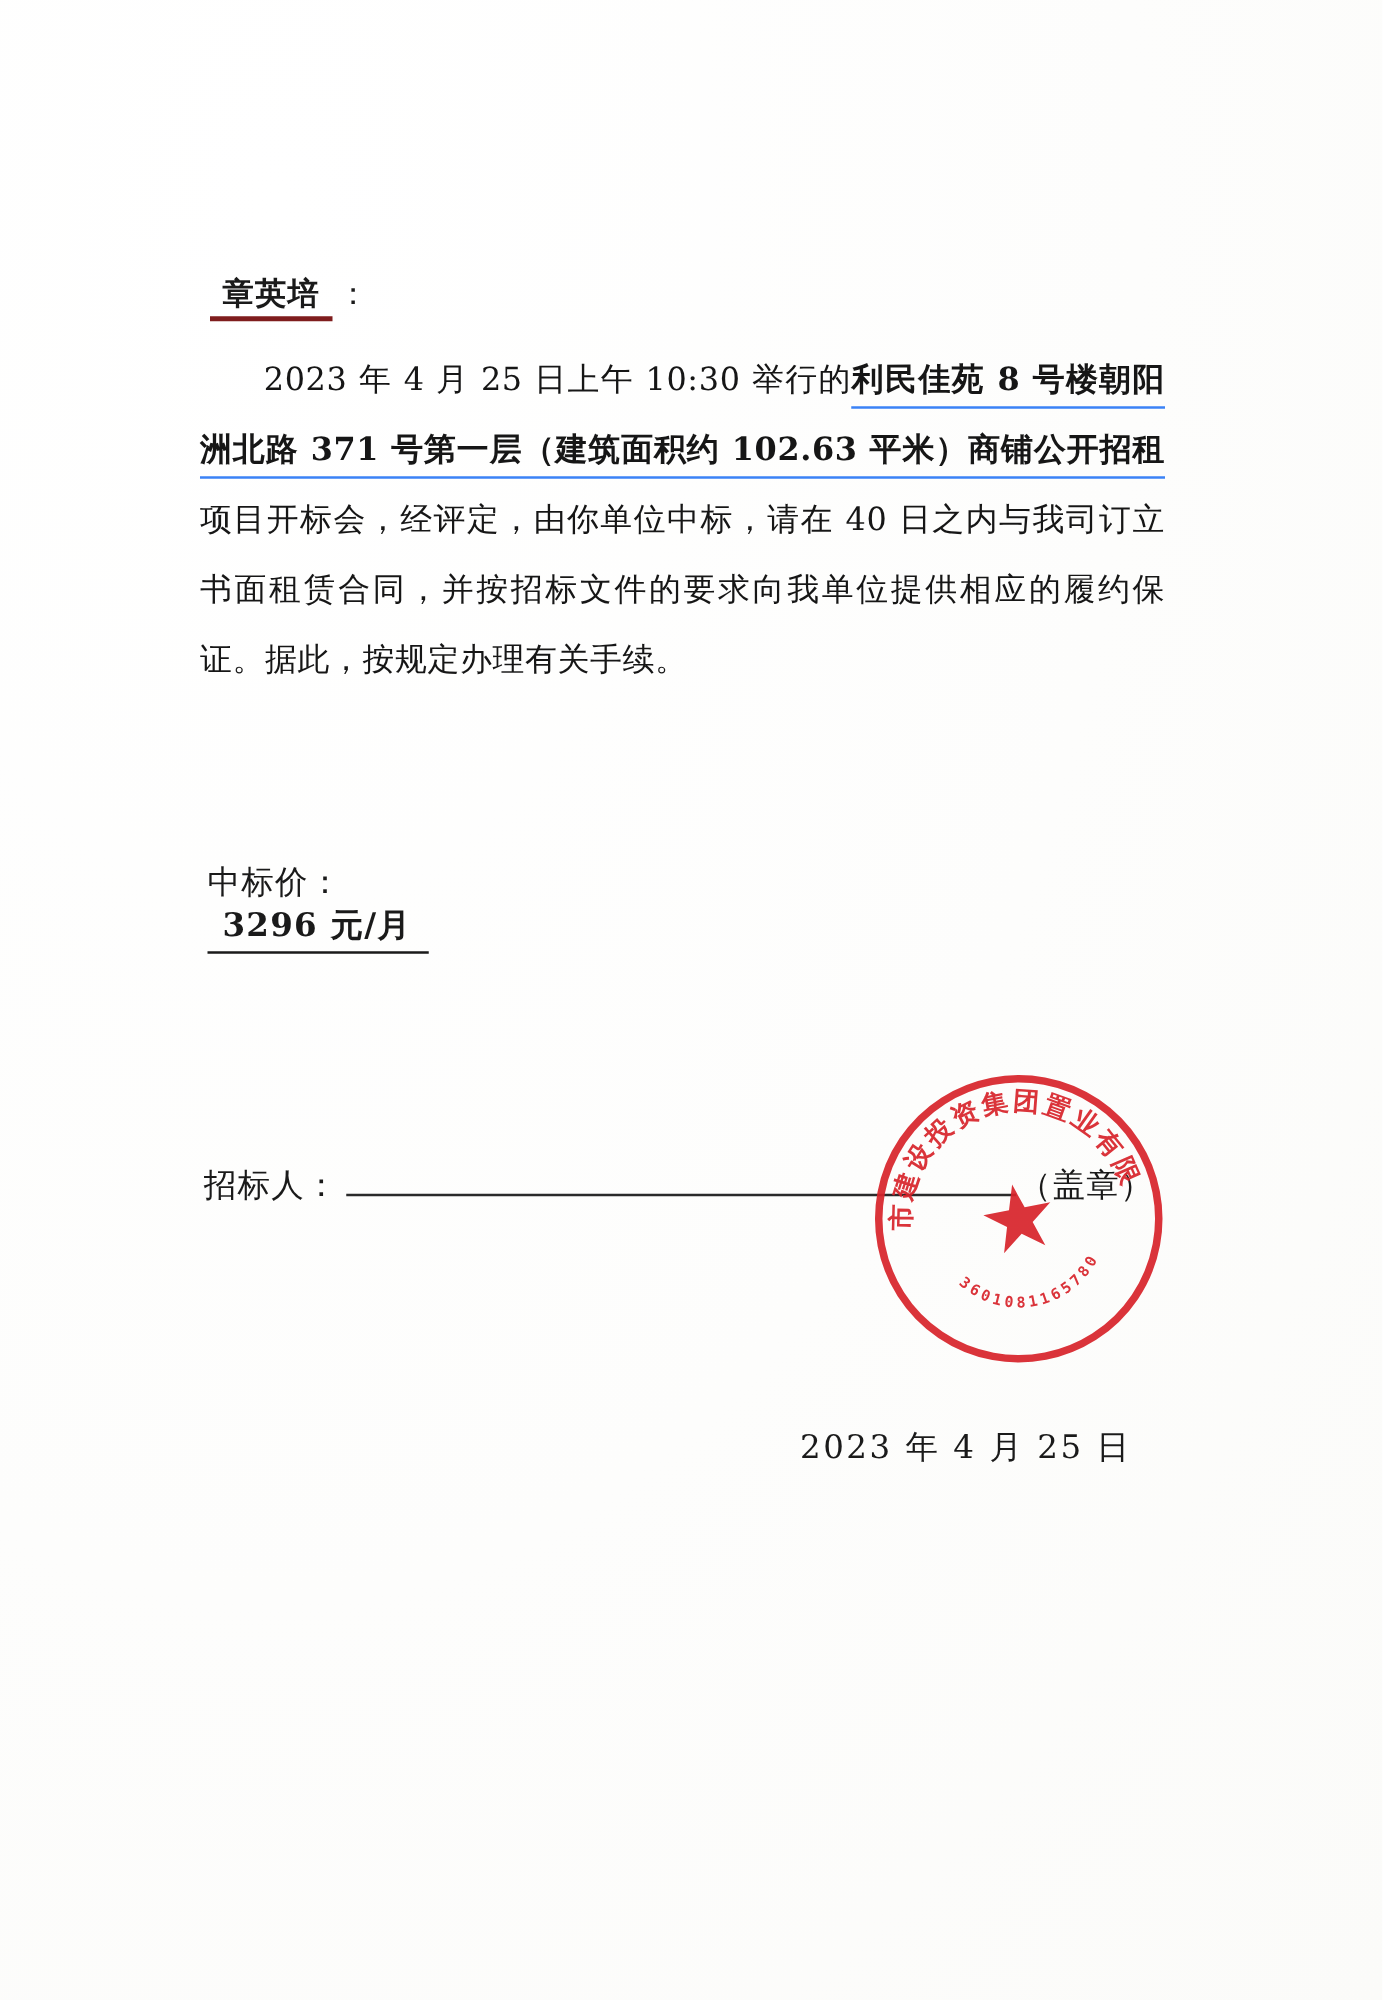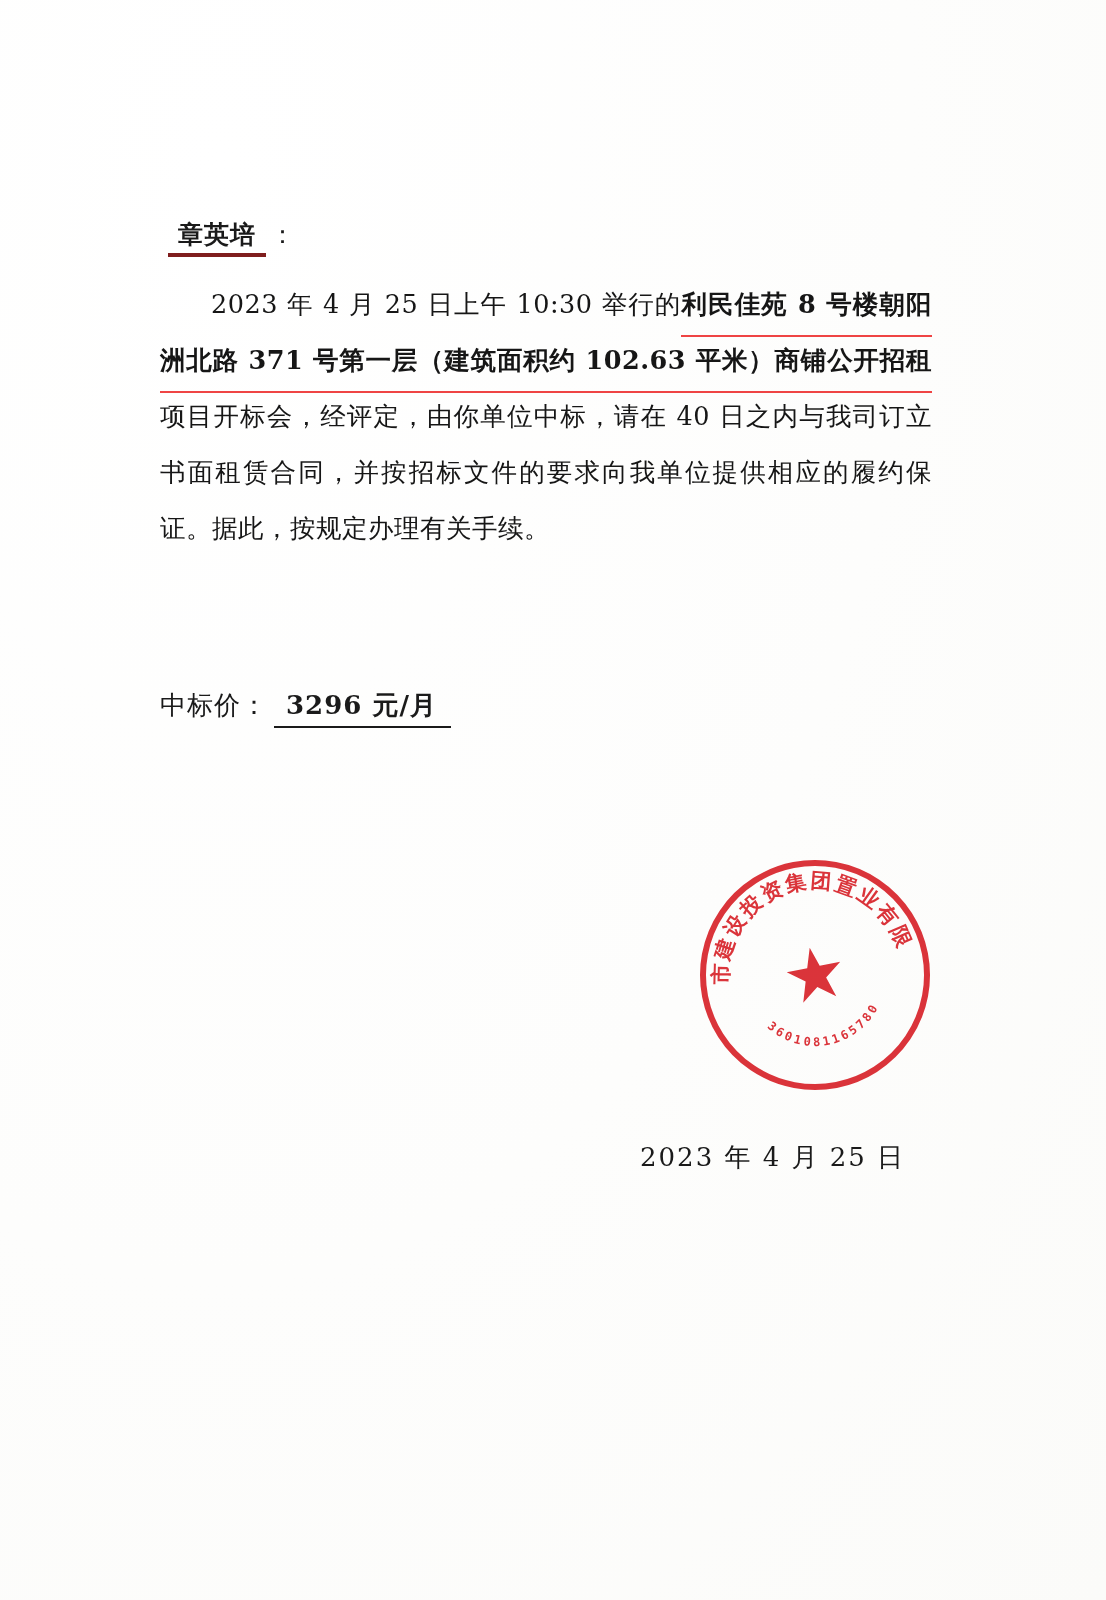--- a/index.html
+++ b/index.html
@@ -66,33 +66,34 @@
     width: 772px;
     font-size: 25.5px;
     line-height: 56px;
     text-align: justify;
     text-justify: inter-ideograph;
     text-indent: 2em;
     color: #161616;
     letter-spacing: 0.5px;
   }
   .body-text .ul {
-    border-bottom: 2px solid #ef4444;
-    font-weight: 700;
-    padding-bottom: 16px;
+    border-bottom: 2px solid #3b82f6;
+    font-weight: 700;
+    padding-bottom: 6px;
   }
 
   .price-line {
     position: absolute;
     top: 688px;
     left: 160px;
     font-size: 26px;
     display: flex;
     align-items: baseline;
     letter-spacing: 1px;
+    flex-direction: column;
   }
   .price-line .price-value {
     border-bottom: 2px solid #1a1a1a;
     font-weight: 700;
     padding: 0 14px 3px 12px;
     margin-left: 6px;
   }
 
   .signature-row {
     position: absolute;
@@ -173,20 +174,25 @@
 
   <div class="body-text">
     <span>2023 年 4 月 25 日上午 10:30 举行的</span><span class="ul">利民佳苑 8 号楼朝阳洲北路 371 号第一层（建筑面积约 102.63 平米）商铺公开招租</span><span>项目开标会，经评定，由你单位中标，请在 40 日之内与我司订立书面租赁合同，并按招标文件的要求向我单位提供相应的履约保证。据此，按规定办理有关手续。</span>
   </div>
 
   <div class="price-line">
     <span>中标价：</span>
     <span class="price-value">3296 元/月</span>
   </div>
 
+  <div class="signature-row">
+    <span class="sig-label">招标人：</span>
+    <span class="sig-line"></span>
+    <span class="sig-seal-note">（盖章）</span>
+  </div>
 
   <div class="seal">
     <div class="ring"></div>
     <svg viewBox="0 0 230 230" width="230" height="230">
       <defs>
         <path id="sealTopArc" d="M 28,115 A 87,87 0 0 1 202,115" fill="none"></path>
         <path id="sealBottomArc" d="M 44,115 A 71,71 0 0 0 186,115" fill="none"></path>
       </defs>
       <text fill="#d8232a" font-size="21" font-weight="700" font-family="'DejaVu Serif','Liberation Serif',serif" letter-spacing="2.5">
         <textPath href="#sealTopArc" startOffset="50%" text-anchor="middle">南昌市建设投资集团置业有限公司</textPath>

